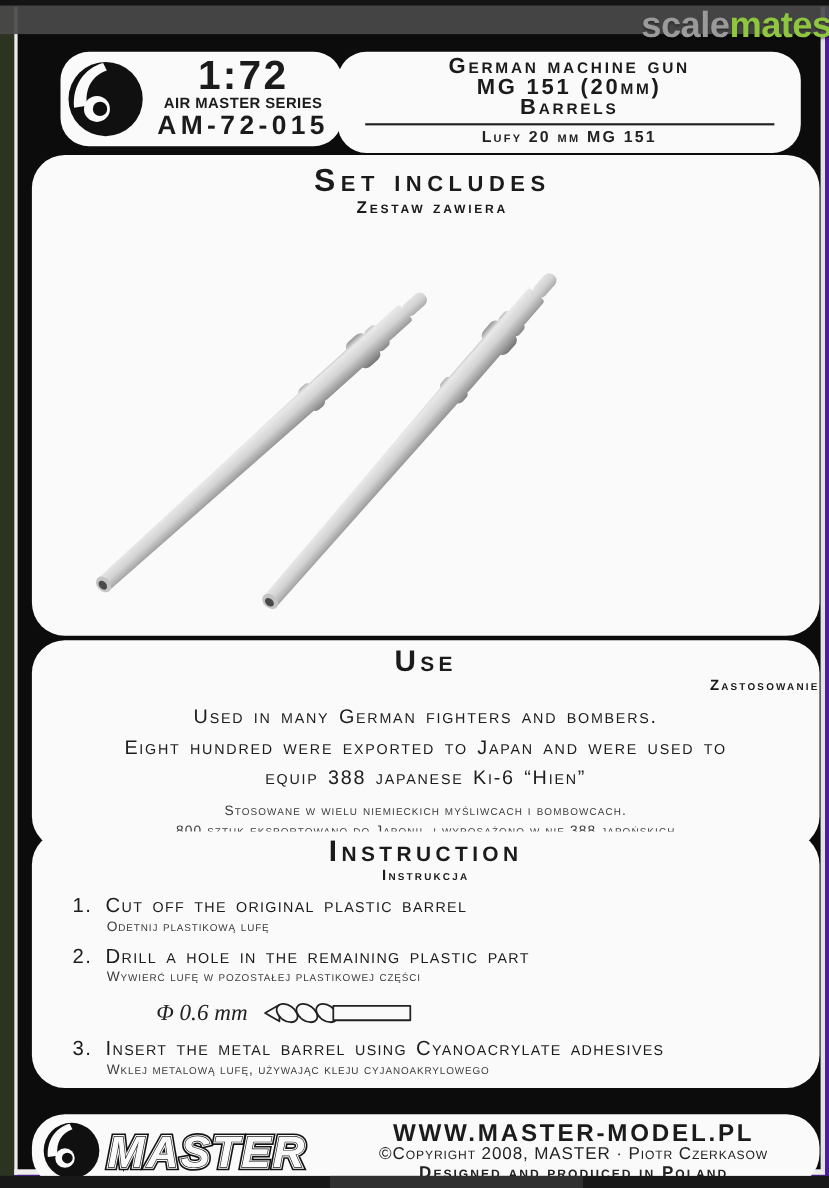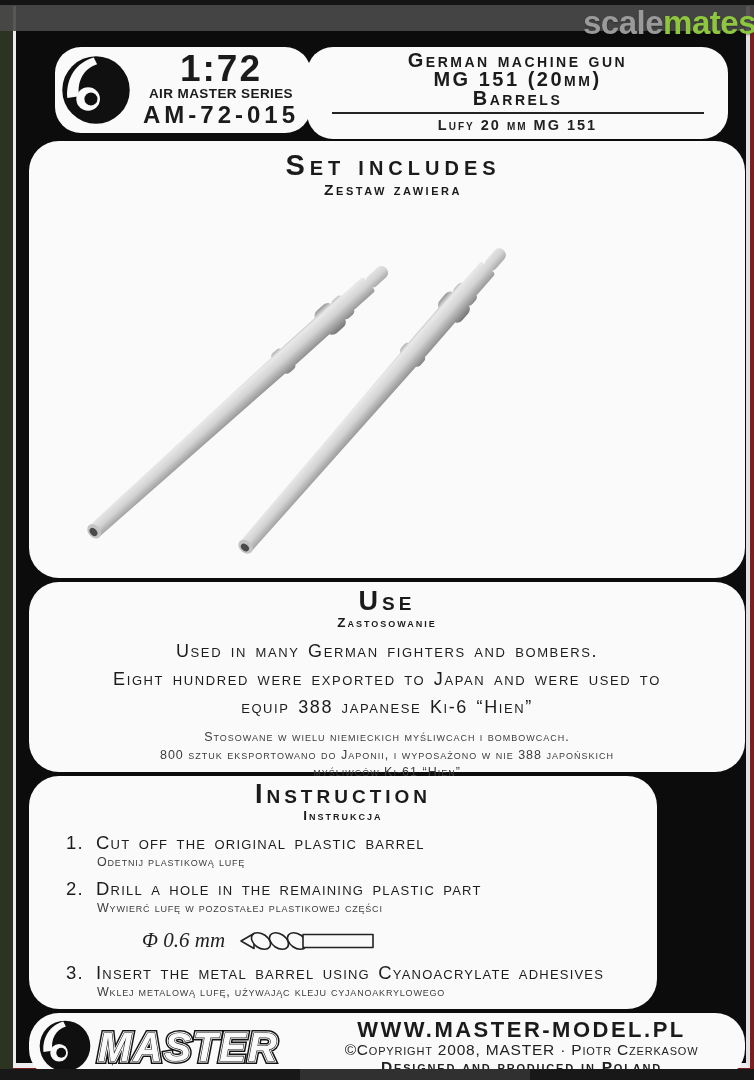--- a/index.html
+++ b/index.html
@@ -1,37 +1,37 @@
 <!DOCTYPE html>
 <html><head>
 <meta charset="utf-8">
 <style>
   html,body{margin:0;padding:0;background:#222;}
   .stage{
     position:relative;width:754px;height:1080px;overflow:hidden;
-    background:#7f1d1d;font-family:"Liberation Sans",sans-serif;color:#1b1b1b;
+    background:#4c1d95;font-family:"Liberation Sans",sans-serif;color:#1b1b1b;
     -webkit-font-smoothing:antialiased;
   }
   .abs{position:absolute;}
   
   .bg-left{left:0;top:0;width:13px;height:1080px;background:#2c3320;z-index:1;}
   .card{left:13px;top:0;width:737px;height:1068px;background:#0c0c0c;
     border-left:3px solid #ededed;border-right:4px solid #e2e2e2;border-bottom:5px solid #ededed;
     box-sizing:border-box;z-index:2;}
   .top-black{left:0;top:0;width:754px;height:6px;background:#141414;z-index:5;}
   .top-strip{left:0;top:5px;width:754px;height:26px;background:rgba(74,74,74,0.92);z-index:5;}
   .bottom-strip{left:0;top:1069px;width:754px;height:11px;background:#181818;z-index:5;}
   .bottom-gray{left:300px;top:0;width:230px;height:11px;background:#303030;}
   
   .panel{position:absolute;background:#fafafa;z-index:3;box-sizing:border-box;margin-top:20px;}
   .p-hdr-left{left:55px;top:27px;width:256px;height:86px;border-radius:26px;}
   .p-hdr-right{left:307px;top:27px;width:421px;height:92px;border-radius:26px;}
   .p-main{left:29px;top:121px;width:716px;height:437px;border-radius:30px;padding-left:12px;}
   .p-use{left:29px;top:562px;width:716px;height:190px;border-radius:30px;}
-  .p-instr{left:29px;top:756px;width:628px;height:233px;border-radius:30px;}
+  .p-instr{left:29px;top:736px;width:716px;height:233px;border-radius:30px;}
   .p-footer{left:29px;top:993px;width:716px;height:66px;border-radius:30px;display:flex;align-items:center;}
   .sc{font-variant:small-caps;}
   
   .hdr-logo{position:absolute;left:5px;top:7px;width:72px;height:72px;}
   .hdr-left-text{position:absolute;left:82px;top:4px;width:168px;text-align:center;}
   .scale-label{font-size:37px;font-weight:700;letter-spacing:2px;line-height:35px;}
   .series-label{font-size:13.5px;font-weight:700;letter-spacing:0.4px;line-height:15px;}
   .code-label{font-size:24px;font-weight:700;letter-spacing:4px;line-height:27px;}
   
   .p-hdr-right{text-align:center;padding-top:4px;}
@@ -39,21 +39,21 @@
   .title-rule{width:372px;height:2px;background:#242424;margin:4px auto 3px auto;}
   .title-sub{font-size:14.5px;font-weight:700;letter-spacing:2px;line-height:16px;color:#222;}
   
   .p-main{text-align:center;}
   .big-title{font-size:29px;font-weight:700;letter-spacing:5px;line-height:31px;margin-top:9px;}
   .big-sub{font-size:15.5px;font-weight:700;letter-spacing:2.5px;line-height:17px;}
   .barrels{position:absolute;left:0;top:63px;width:716px;height:370px;}
   
   .p-use{text-align:center;padding-top:6px;}
   .mid-title{font-size:27px;font-weight:700;letter-spacing:4px;line-height:27px;}
-  .mid-sub{font-size:13.5px;font-weight:700;letter-spacing:2px;line-height:15px;margin-bottom:7px;}
+  .mid-sub{font-size:13.5px;font-weight:700;letter-spacing:2px;line-height:15px;margin-bottom:7px;text-align:right;}
   .en-line{font-size:18px;letter-spacing:1.6px;word-spacing:2px;line-height:28px;color:#1d1d1d;}
   .pl-block{margin-top:8px;}
   .pl-line{font-size:12.5px;letter-spacing:1px;line-height:17.5px;color:#3c3c3c;}
   
   .p-instr{padding-top:5px;}
   .p-instr .mid-title,.p-instr .mid-sub{text-align:center;display:block;}
   .steps{margin:6px 0 0 37px;text-align:left;}
   .step-en{font-size:18.5px;letter-spacing:1.2px;word-spacing:2px;line-height:21px;color:#1d1d1d;margin-top:9px;}
   .step-num{display:inline-block;width:30px;}
   .step-pl{font-size:12.5px;letter-spacing:0.8px;line-height:14px;color:#3c3c3c;margin:2px 0 0 31px;}

